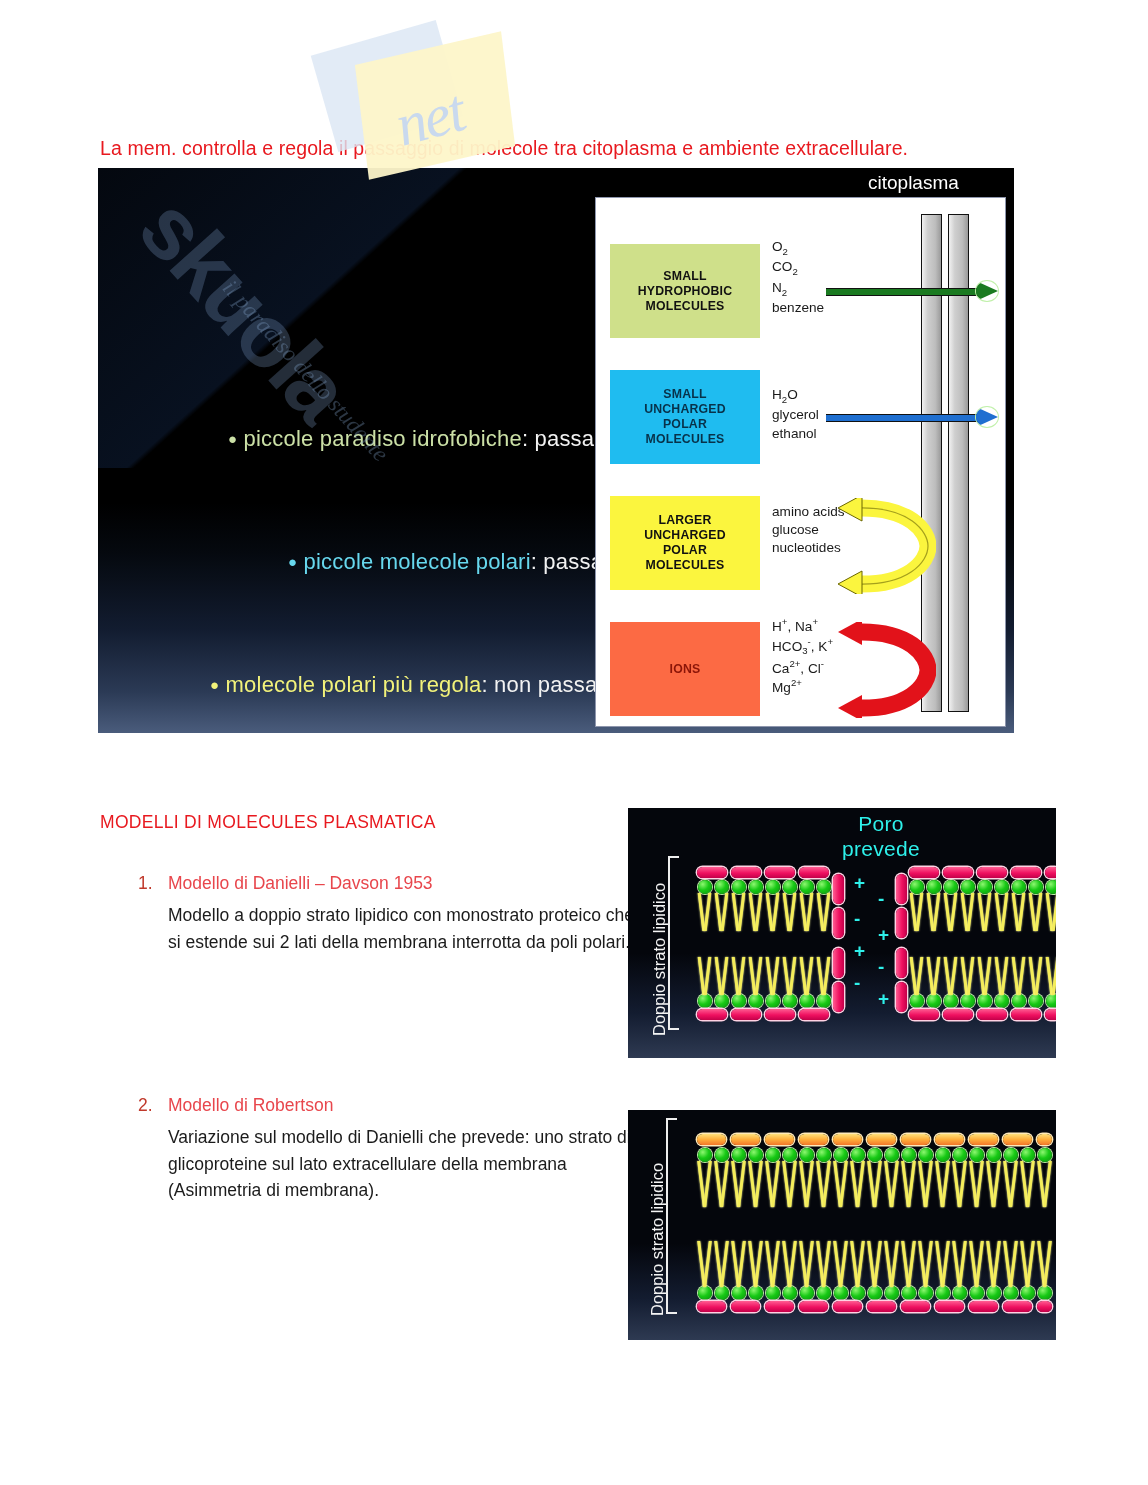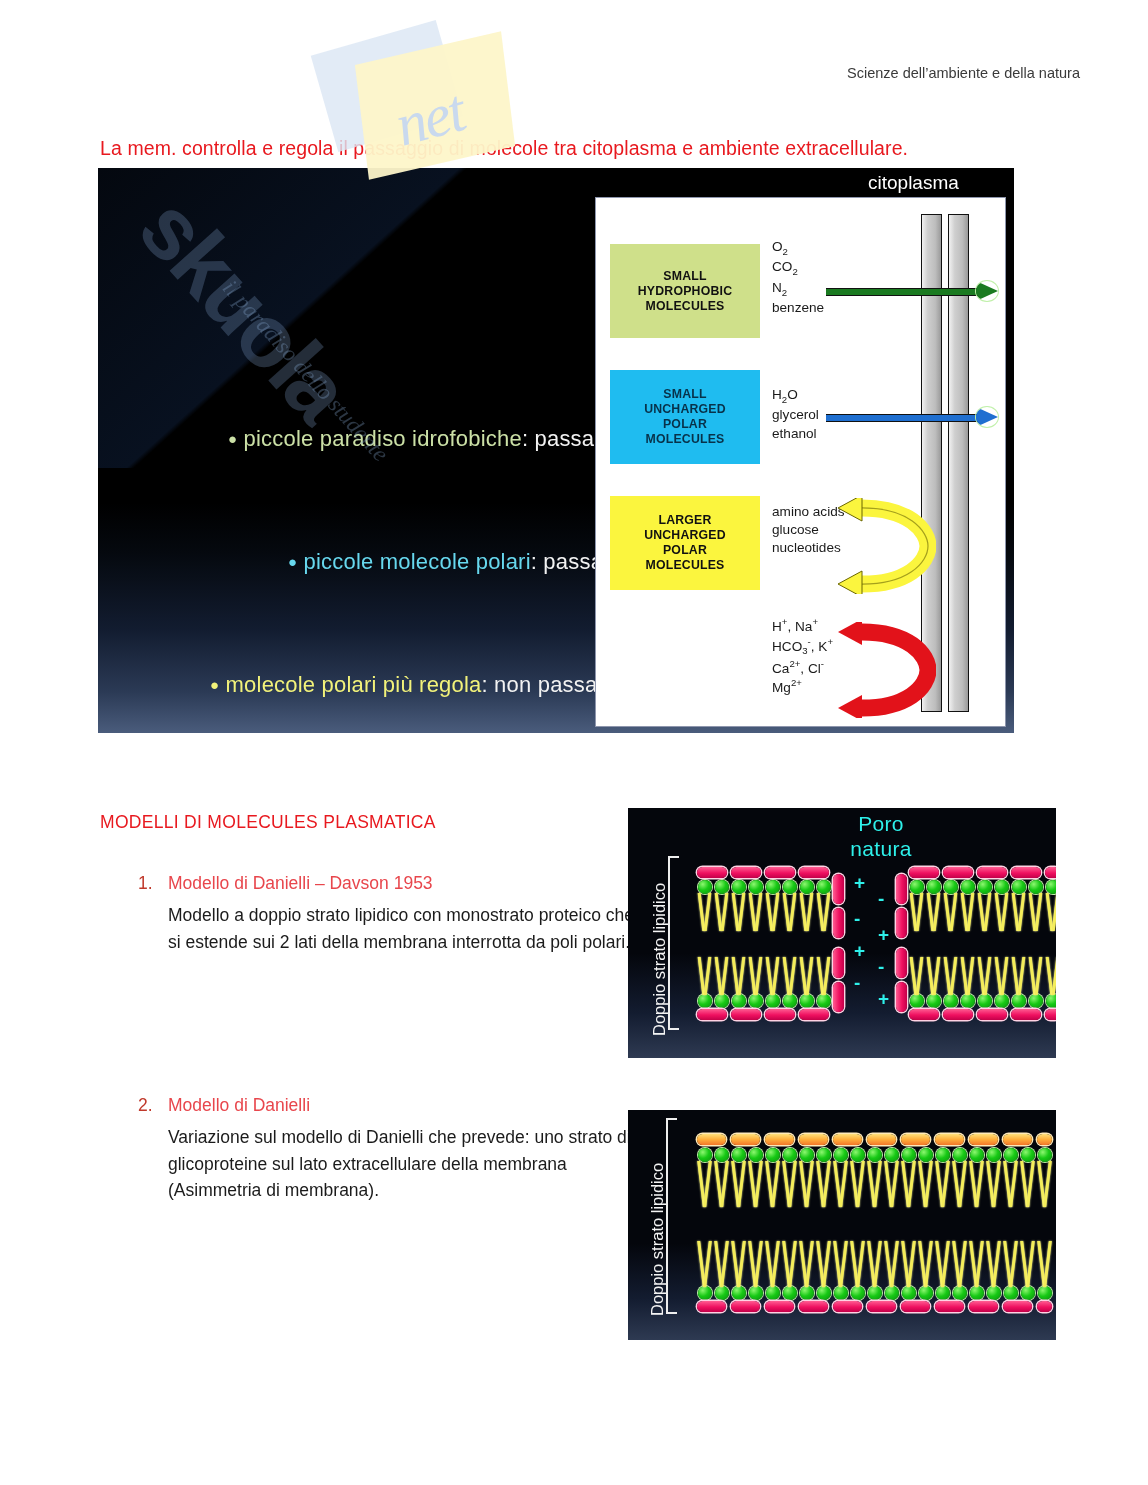--- a/index.html
+++ b/index.html
@@ -141,21 +141,20 @@
 
 <div id="watermark">
   <div class="wm-quad2"></div>
   <div class="wm-quad"></div>
   <div class="wm-net">net</div>
   <div class="wm-skuola">skuola</div>
   <div class="wm-tag">il paradiso dello studente</div>
 </div>
 
 <div id="page-header">
-  <div>Scienze dell’ambiente e della natura</div>
 </div>
 
 <div id="red-title">La mem. controlla e regola il passaggio di molecole tra citoplasma e ambiente extracellulare.</div>
 
 <div id="fig1">
   <div class="sky"></div>
   <div class="diag"></div>
 
   <div class="bl" id="bl1"><span class="dot">●</span>
     <span class="key">piccole paradiso idrofobiche</span><span class="tail">: passano</span></div>
@@ -169,20 +168,21 @@
   <div id="perm">
     <div class="pbox" id="pb1">SMALL<br>HYDROPHOBIC<br>MOLECULES</div>
     <div class="plist" id="pl1">O<sub>2</sub><br>CO<sub>2</sub><br>N<sub>2</sub><br>benzene</div>
 
     <div class="pbox" id="pb2">SMALL<br>UNCHARGED<br>POLAR<br>MOLECULES</div>
     <div class="plist" id="pl2">H<sub>2</sub>O<br>glycerol<br>ethanol</div>
 
     <div class="pbox" id="pb3">LARGER<br>UNCHARGED<br>POLAR<br>MOLECULES</div>
     <div class="plist" id="pl3">amino acids<br>glucose<br>nucleotides</div>
 
+    <div class="pbox" id="pb4">IONS</div>
     <div class="plist" id="pl4">H<sup>+</sup>, Na<sup>+</sup><br>HCO<sub>3</sub><sup>-</sup>, K<sup>+</sup><br>Ca<sup>2+</sup>, Cl<sup>-</sup><br>Mg<sup>2+</sup></div>
 
     <div class="mbar" id="mbar1"></div>
     <div class="mbar" id="mbar2"></div>
 
     <div class="sarrow" id="ar-green">
       <div class="shaft"></div>
         <div class="head"></div>
       </div>
     <div class="sarrow" id="ar-blue">
@@ -208,29 +208,29 @@
 <div id="models-title">MODELLI DI MOLECULES PLASMATICA</div>
 
 <div class="item" id="item1">
   <div class="num">1.</div>
   <div class="ttl">Modello di Danielli – Davson 1953</div>
   <div class="body">Modello a doppio strato lipidico con monostrato proteico che si estende sui 2 lati della membrana interrotta da poli polari.</div>
 </div>
 
 <div class="item" id="item2">
   <div class="num">2.</div>
-  <div class="ttl">Modello di Danielli</div>
+  <div class="ttl">Modello di Robertson</div>
   <div class="body">Variazione sul modello di Danielli che prevede: uno strato di glicoproteine sul lato extracellulare della membrana (Asimmetria di membrana).</div>
 </div>
 
 <div class="memfig" id="fig2">
   <div class="axlabel" style="left:22px;top:228px;">Doppio strato lipidico</div>
   <div class="brk" style="left:40px;top:48px;height:170px;"></div>
   <div class="poro" style="left:208px;top:4px;width:90px;">
-    <span>Poro</span><br><span>natura</span>
+    <span>Poro</span><br><span>prevede</span>
   </div>
   <div id="f2-bilayer">
       <div class="head" style="left:70px;top:72px;"></div>
       <div class="tailg" style="left:70px;top:85px;height:38px;">
         <i class="a" style="height:38px"></i>
         <i class="b" style="height:38px"></i>
       </div>
       <div class="head" style="left:70px;top:186px;"></div>
       <div class="tailg" style="left:70px;top:149px;height:38px;">
         <i class="a" style="height:38px"></i>

